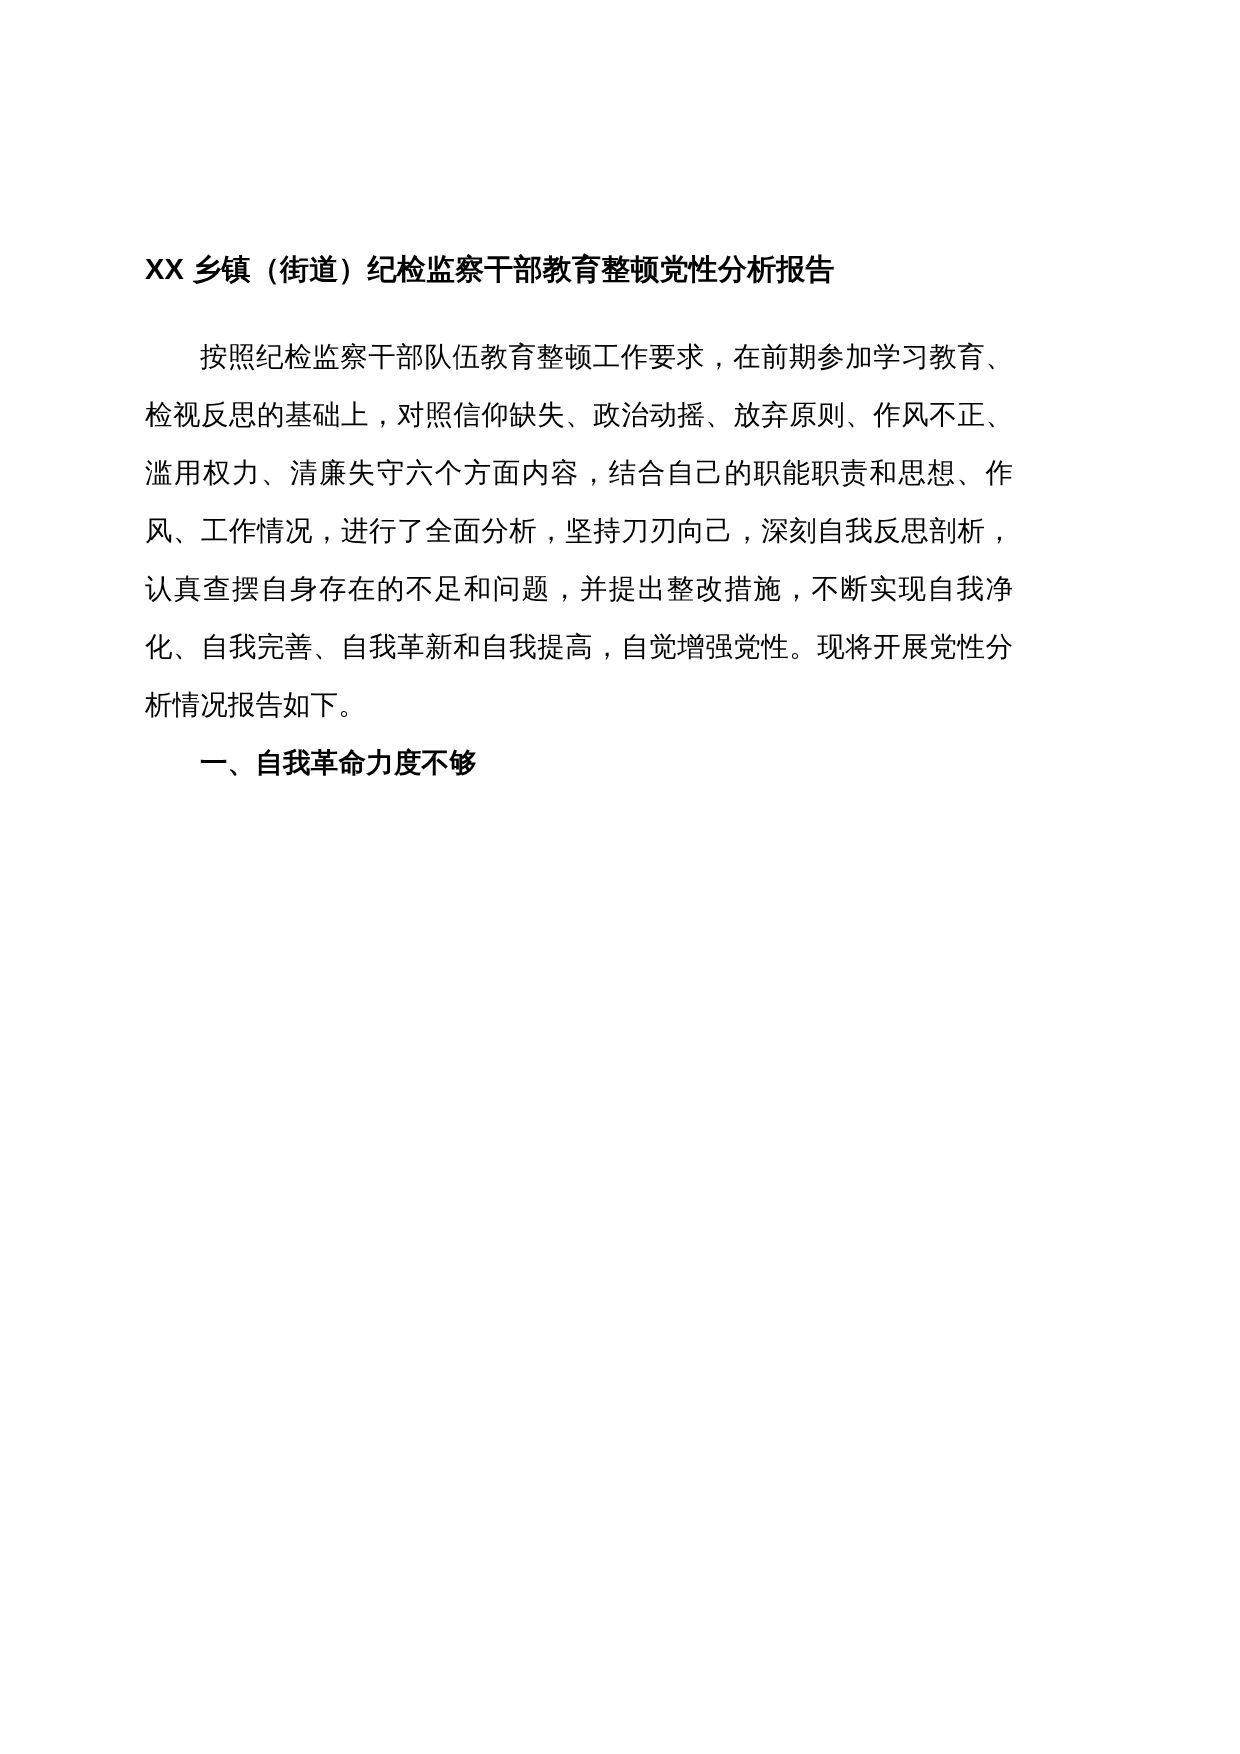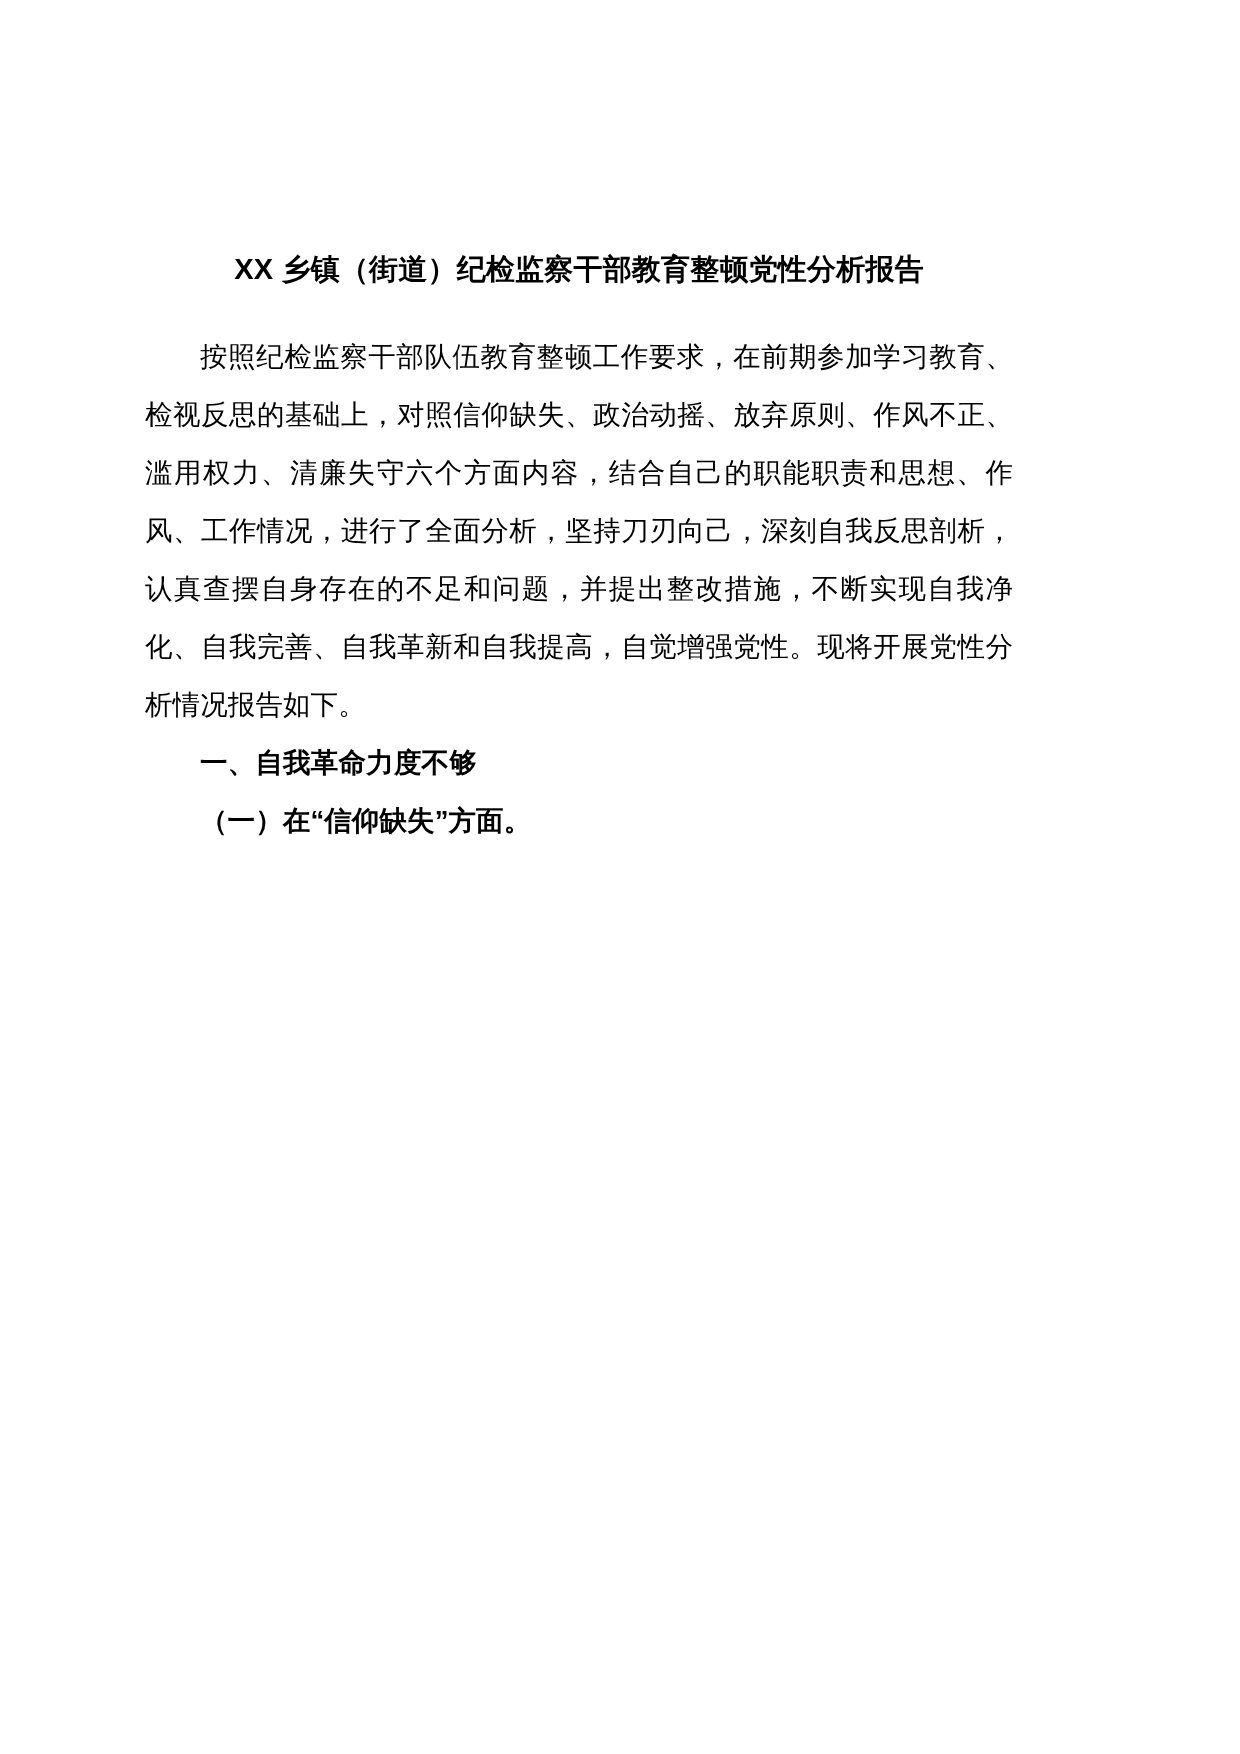--- a/index.html
+++ b/index.html
@@ -21,21 +21,20 @@
   }
   .content {
     position: absolute;
     left: 145px;
     top: 0;
     width: 868px;
   }
   .doc-title {
     font-size: 29px;
     font-weight: bold;
-    text-align: center;
     letter-spacing: 0.2px;
     margin: 0;
     padding-top: 246px;
     line-height: 46px;
     white-space: nowrap;
   }
   .para {
     font-size: 27.5px;
     line-height: 58px;
     text-align: justify;
@@ -74,18 +73,17 @@
 
 <div class="page">
   <div class="content">
 
     <h1 class="doc-title">XX 乡镇（街道）纪检监察干部教育整顿党性分析报告</h1>
 
     <p class="para indent gap-top-lg">按照纪检监察干部队伍教育整顿工作要求，在前期参加学习教育、检视反思的基础上，对照信仰缺失、政治动摇、放弃原则、作风不正、滥用权力、清廉失守六个方面内容，结合自己的职能职责和思想、作风、工作情况，进行了全面分析，坚持刀刃向己，深刻自我反思剖析，认真查摆自身存在的不足和问题，并提出整改措施，不断实现自我净化、自我完善、自我革新和自我提高，自觉增强党性。现将开展党性分析情况报告如下。</p>
 
     <h2 class="heading-1">一、自我革命力度不够</h2>
 
-    <h3 class="heading-2">（一）在“信仰缺失”方面。</h3>
 
 
 
   </div>
 </div>
 
 </body></html>

